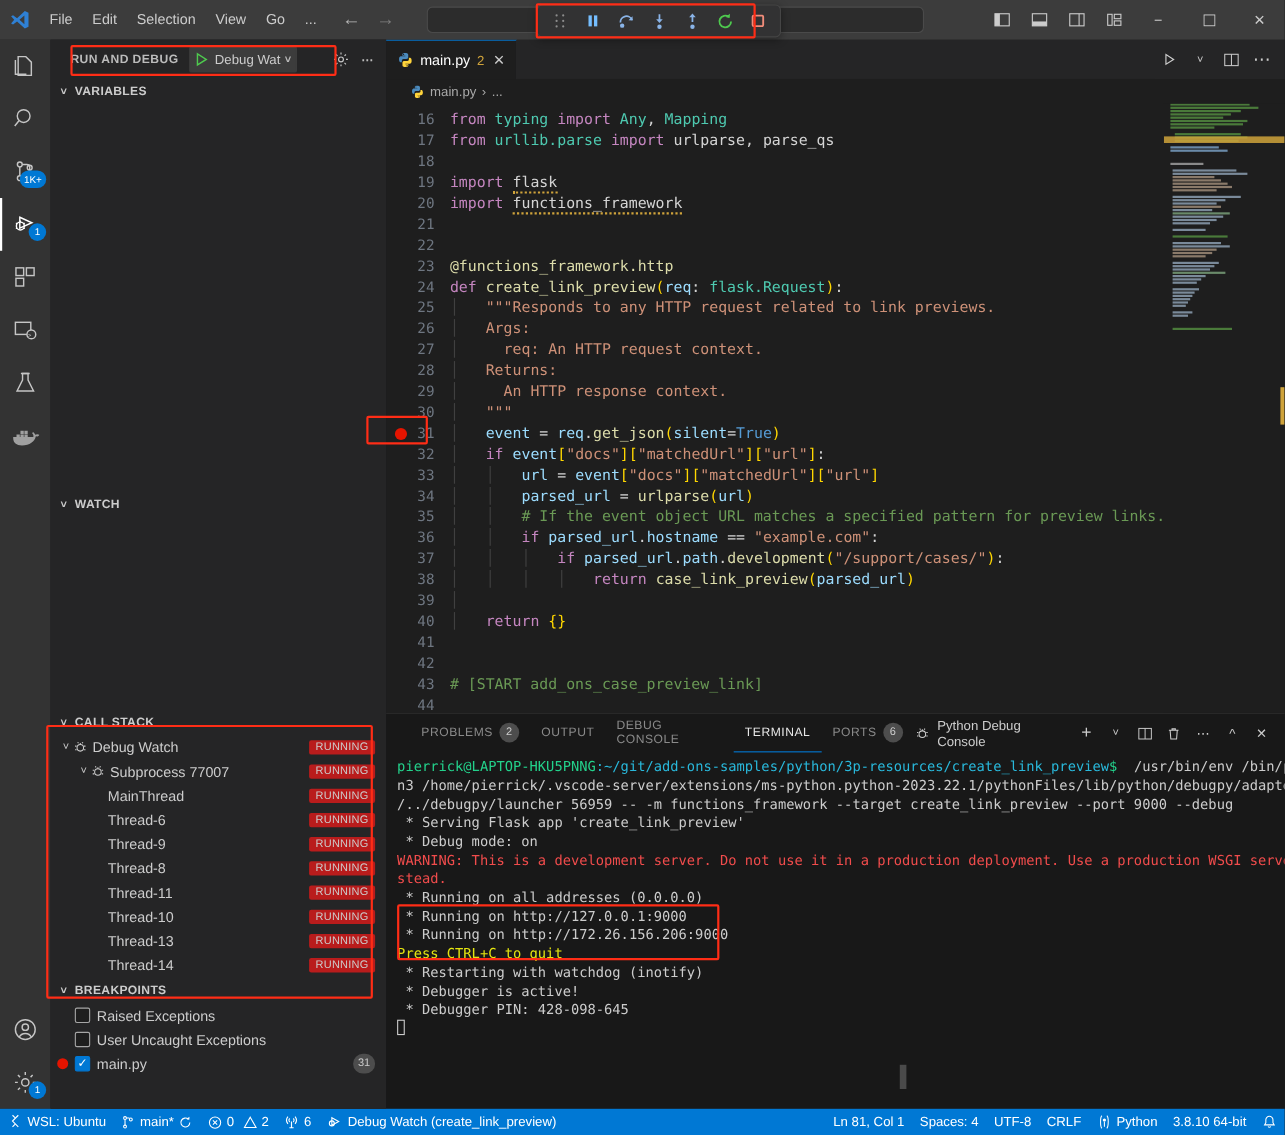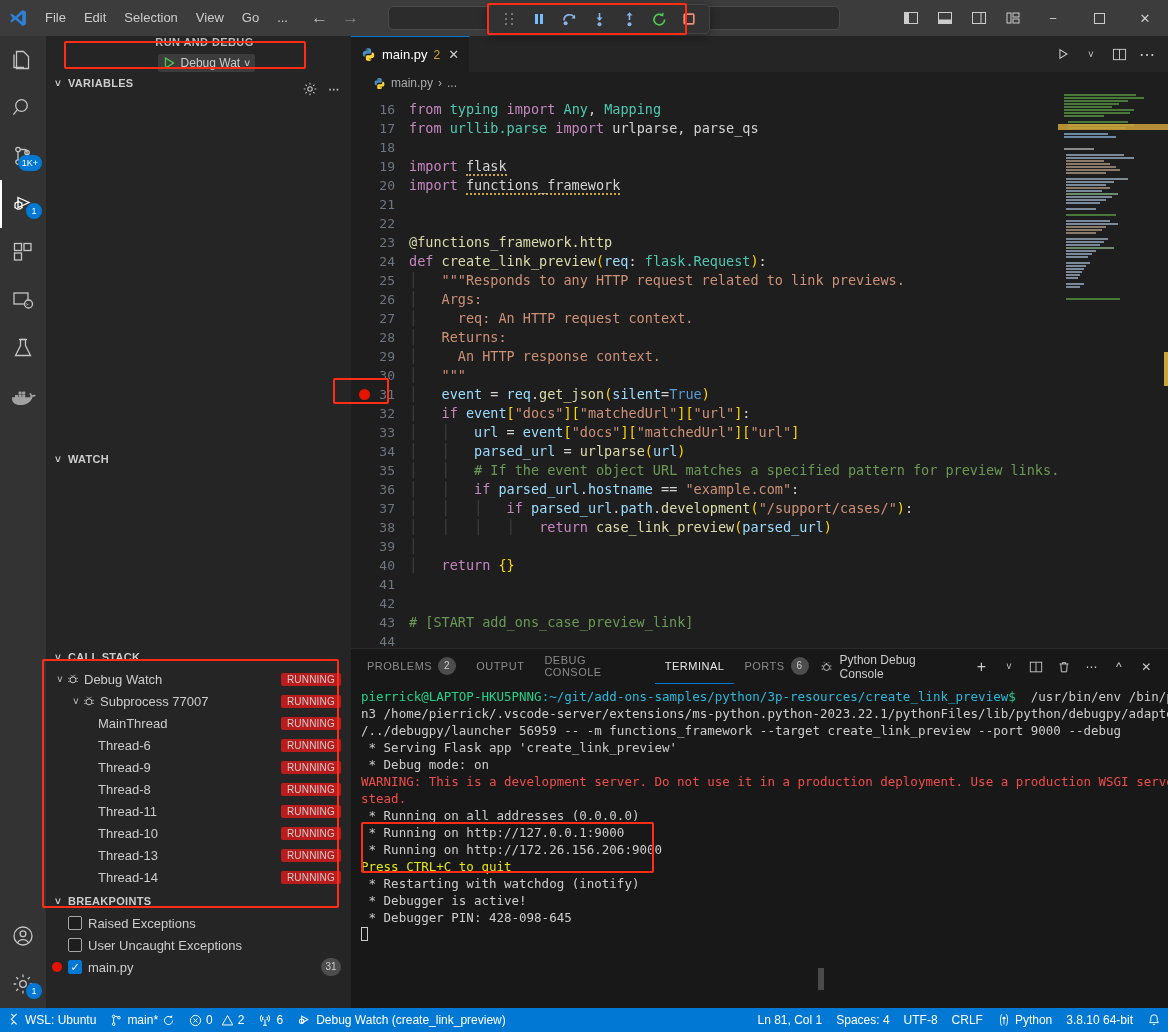--- a/index.html
+++ b/index.html
@@ -61,21 +61,21 @@
     position:absolute; right: 4px; bottom: 9px; background:#0078d4; color:#fff;
     font-size: 9px; border-radius: 10px; min-width: 16px; height:16px; line-height:16px;
     text-align:center; padding: 0 4px; font-family:"Liberation Sans",sans-serif;
   }
   .ab-spacer { flex:1; }
 
   
   .sidebar { width: 305px; background:#252526; flex: 0 0 305px; display:flex; flex-direction:column; position:relative;}
   .sb-header {
     height: 36px; display:flex; align-items:center; padding: 0 6px 0 18px; gap: 6px;
-    font-size: 11px; font-weight:bold; letter-spacing:.4px; color:#bbbbbb;flex-direction:column;
+    font-size: 11px; font-weight:bold; letter-spacing:.4px; color:#bbbbbb;
   }
   .sb-title { text-transform: uppercase; white-space:nowrap; }
   .rd-select {
     display:flex; align-items:center; background:#3c3c3c; border:1px solid #3c3c3c;
     height: 24px; border-radius:2px; padding: 0 4px 0 2px; gap: 4px; margin-left: 4px;
   }
   .rd-select .label { font-size: 12px; font-weight: normal; color:#cccccc; letter-spacing:0; }
   .sb-head-actions { margin-left:auto; display:flex; gap:2px; align-items:center; }
   .sb-act { width:22px;height:22px;display:flex;align-items:center;justify-content:center;border-radius:4px;}
 
@@ -154,21 +154,21 @@
   .squig { border-bottom: 2px dotted #cfa33b; }
   .indentline { color:#404040; }
 
   .minimap { width: 110px; flex:0 0 110px; background:#1e1e1e; position:relative; overflow:hidden;}
   .mm-line { height:2px; margin-bottom:1px; }
   .mm-hl { position:absolute; left:0; right:0; height:6px; background:#cfa33b; opacity:.85;}
   .mm-slider { position:absolute; right:0; top:0; width:4px; background:#cfa33b; }
 
   
   .panel { height: 360px; flex:0 0 360px; background:#181818; display:flex; flex-direction:column; border-top:1px solid #2b2b2b;}
-  .panel-tabs { height:35px; display:flex; align-items:center; padding-left:6px; gap:0; flex:0 0 35px;}
+  .panel-tabs { height:35px; display:flex; align-items:center; padding-left:22px; gap:0; flex:0 0 35px;}
   .ptab {
     font-size:11px; letter-spacing:.5px; color:#8a8a8a; padding: 0 10px; height:35px;
     display:flex; align-items:center; gap:6px; border-bottom:1px solid transparent;
   }
   .ptab.active { color:#e7e7e7; border-bottom:1px solid #0078d4;}
   .pbadge { background:#4d4d4d;color:#ccc;font-size:10px;border-radius:10px;min-width:18px;height:18px;
     line-height:18px;text-align:center;padding:0 4px;}
   .panel-actions { margin-left:auto; display:flex; align-items:center; gap:4px; padding-right:10px; font-size:12px; color:#ccc;}
   .pa-btn { width:24px;height:24px;display:flex;align-items:center;justify-content:center;border-radius:4px;}
   .term-title { display:flex;align-items:center;gap:6px;font-size:12px;color:#cccccc;margin-right:6px;}

